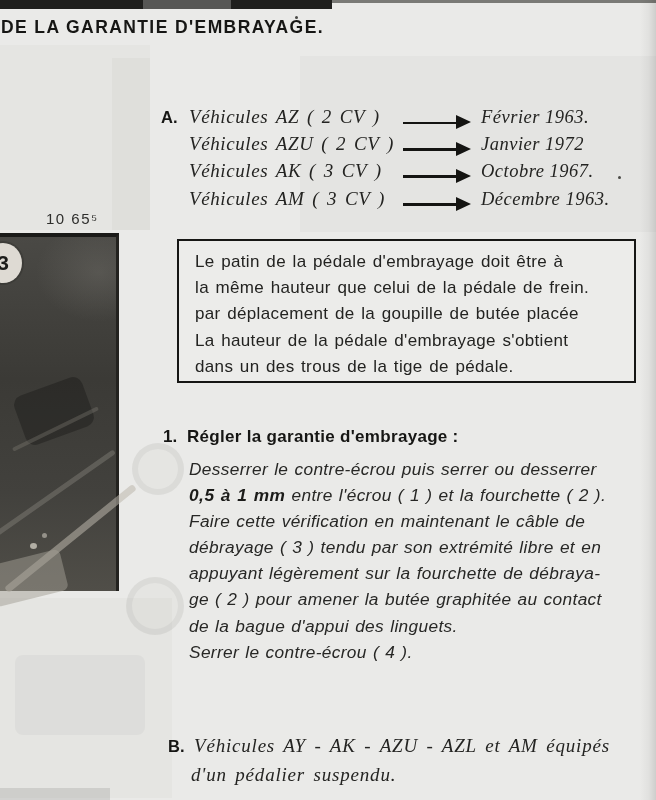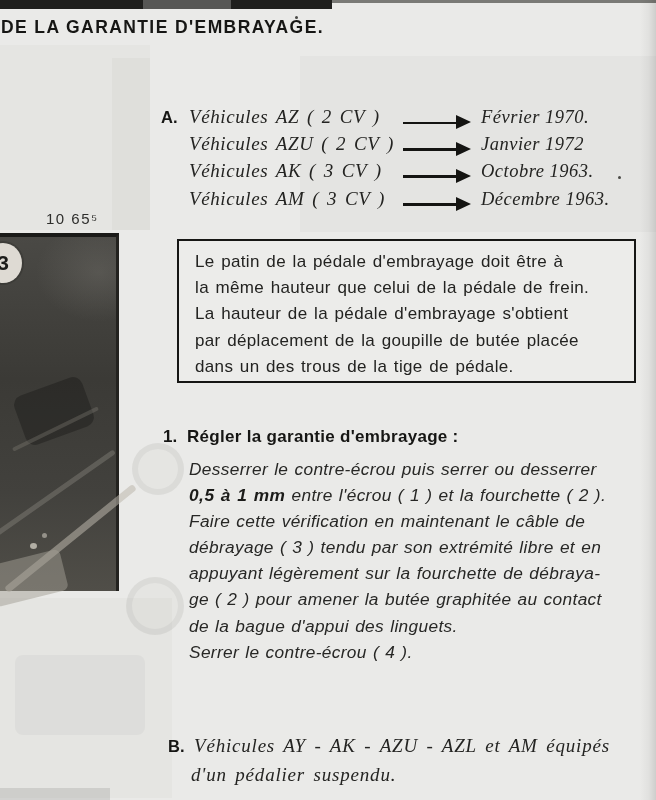--- a/index.html
+++ b/index.html
@@ -133,52 +133,52 @@
   </div>
 
   <div class="a-label">A.</div>
 
   <div class="veh-row r0">
     <span class="veh-name">Véhicules AZ ( 2 CV )</span>
     <span class="arrow">
         <span class="arrow-line"></span>
         <span class="arrow-head"></span>
       </span>
-    <span class="veh-date">Février 1970.</span>
+    <span class="veh-date">Février 1963.</span>
   </div>
   <div class="veh-row r1">
     <span class="veh-name">Véhicules AZU ( 2 CV )</span>
     <span class="arrow">
         <span class="arrow-line"></span>
         <span class="arrow-head"></span>
       </span>
     <span class="veh-date">Janvier 1972</span>
   </div>
   <div class="veh-row r2">
     <span class="veh-name">Véhicules AK ( 3 CV )</span>
     <span class="arrow">
         <span class="arrow-line"></span>
         <span class="arrow-head"></span>
       </span>
-    <span class="veh-date">Octobre 1963.</span>
+    <span class="veh-date">Octobre 1967.</span>
   </div>
   <div class="veh-row r3">
     <span class="veh-name">Véhicules AM ( 3 CV )</span>
     <span class="arrow">
         <span class="arrow-line"></span>
         <span class="arrow-head"></span>
       </span>
     <span class="veh-date">Décembre 1963.</span>
   </div>
 
   <div class="note-box">
     <div class="note-line">Le patin de la pédale d'embrayage doit être à</div>
     <div class="note-line">la même hauteur que celui de la pédale de frein.</div>
+    <div class="note-line">par déplacement de la goupille de butée placée</div>
     <div class="note-line">La hauteur de la pédale d'embrayage s'obtient</div>
-    <div class="note-line">par déplacement de la goupille de butée placée</div>
     <div class="note-line">dans un des trous de la tige de pédale.</div>
   </div>
 
   <div class="step-num">1.</div>
   <div class="step-heading">Régler la garantie d'embrayage :</div>
 
   <div class="para">
     <div class="p-line"><span>Desserrer le contre-écrou puis serrer ou desserrer</span><span class="b"></span><span></span></div>
     <div class="p-line"><span></span><span class="b">0,5 à 1 mm</span><span> entre l'écrou ( 1 ) et la fourchette ( 2 ).</span></div>
     <div class="p-line"><span>Faire cette vérification en maintenant le câble de</span><span class="b"></span><span></span></div>

